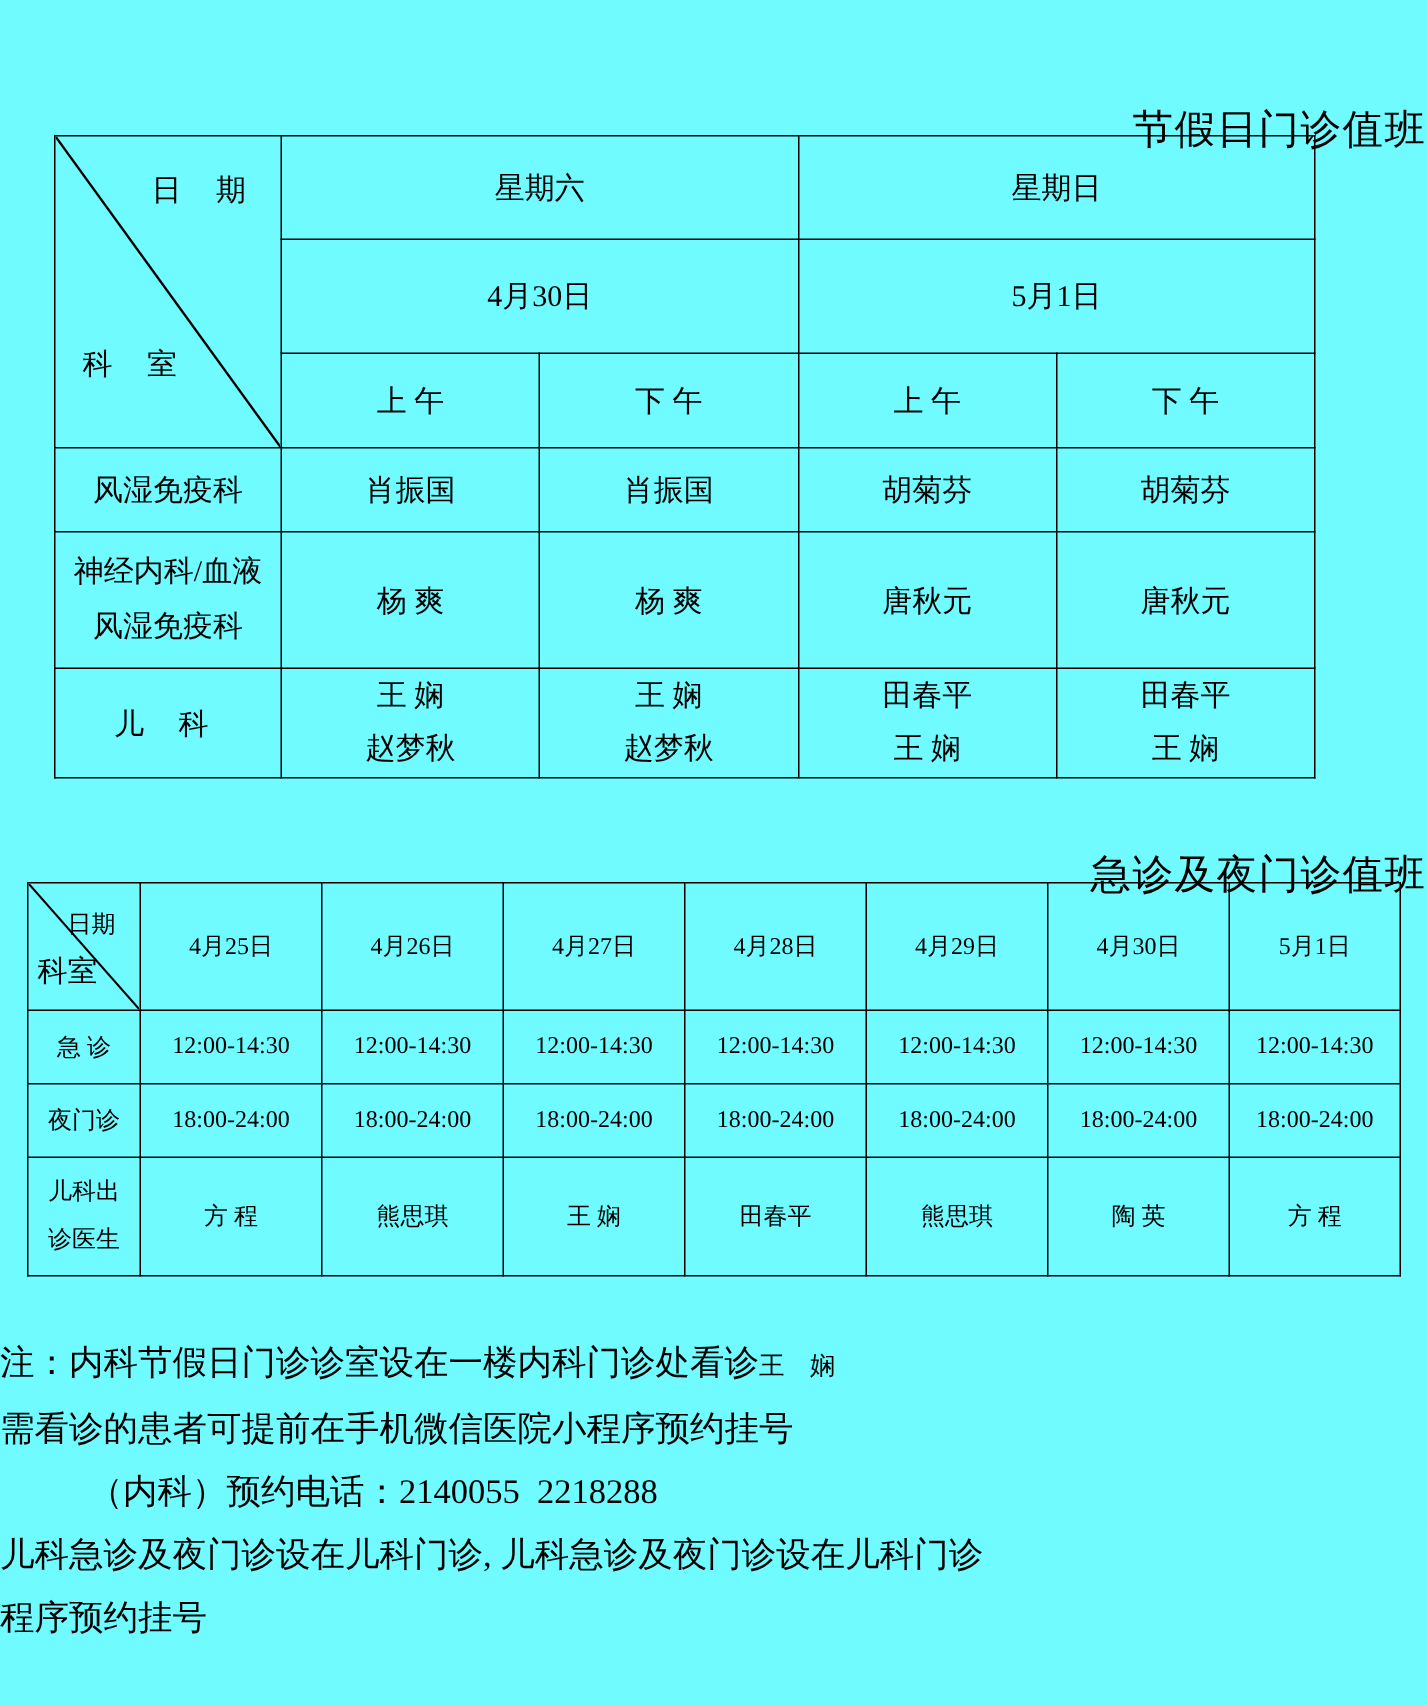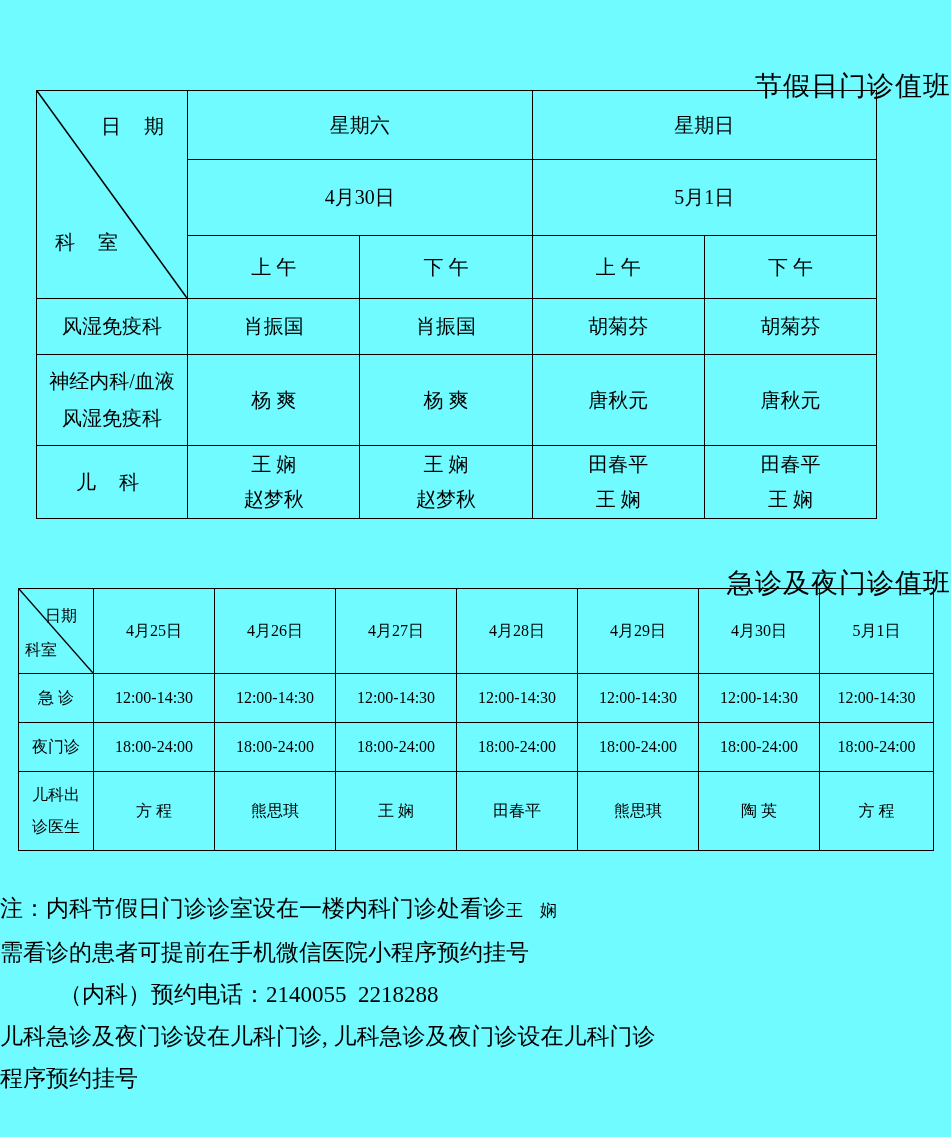--- a/index.html
+++ b/index.html
@@ -97,21 +97,21 @@
     position: absolute;
     top: 17px;
     left: 26px;
     font-size: 16px;
     text-align: right;
   }
   .corner2-bottom {
     position: absolute;
     bottom: 12px;
     left: 6px;
-    font-size: 16px;
+    font-size: 20px;
   }
   .time-cell { font-family: "Liberation Serif", "DejaVu Serif", serif; font-size: 16px; }
   .rowhead2 { font-size: 17px; }
   .rowhead2-two { font-size: 17px; line-height: 2.0; }
 
   
   #notes {
     position: absolute;
     left: 0;
     top: 888px;

